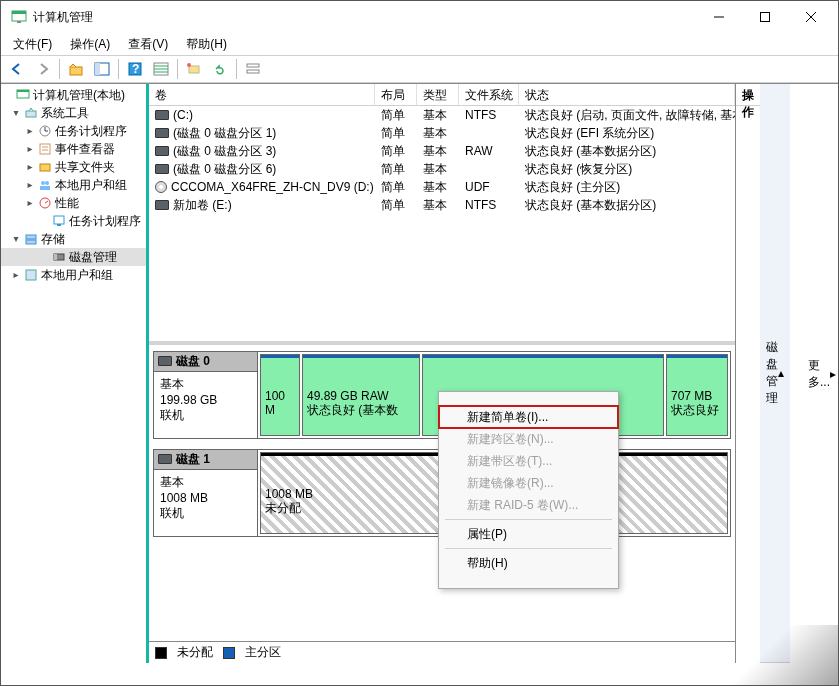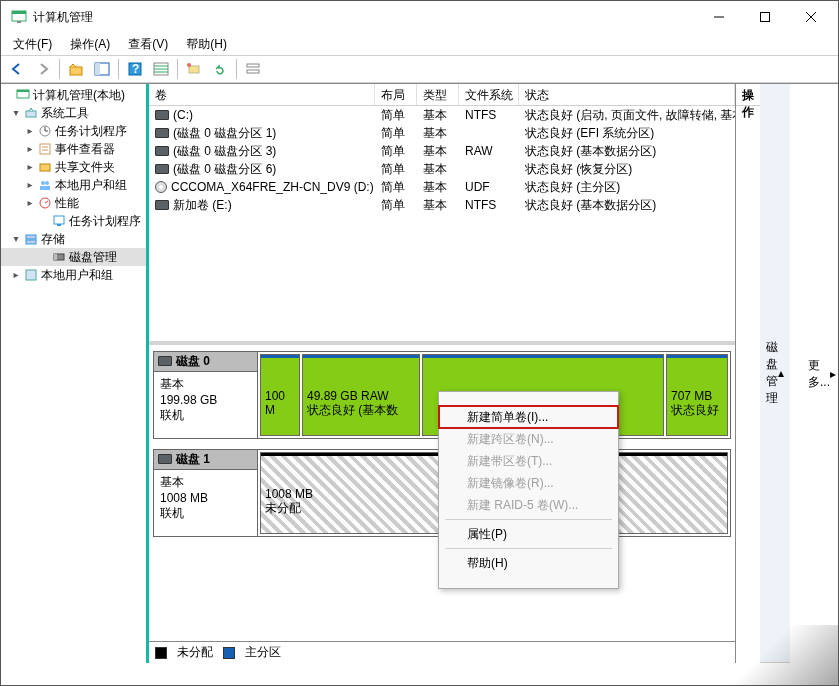--- a/index.html
+++ b/index.html
@@ -29,21 +29,21 @@
 .lr{padding:1px 6px;overflow:hidden;white-space:nowrap}
 .lr.c0{width:226px;display:flex;align-items:center;gap:4px}
 .lr.c1{width:42px}.lr.c2{width:42px}.lr.c3{width:60px}.lr.c4{flex:1}
 .diskicon{width:14px;height:10px;background:#5a6268;border:1px solid #333;border-radius:1px;flex:0 0 auto}
 .cdicon{width:12px;height:12px;border:1px solid #555;border-radius:50%;background:radial-gradient(circle,#fff 0 25%,#ddd 28% 100%);flex:0 0 auto}
 .diskpane{flex:1;padding:6px 4px 4px 4px;overflow:hidden;position:relative}
 .diskblock{display:flex;margin-bottom:10px;height:88px;border:1px solid #666}
 .diskinfo{width:104px;background:#fff;border-right:1px solid #666;padding:4px 4px 4px 6px;display:flex;flex-direction:column}
 .diskinfo .dhead{background:#bcbcbc;margin:-4px -4px 4px -6px;padding:2px 4px;display:flex;align-items:center;gap:4px;height:20px;border-bottom:1px solid #666}
 .vols{flex:1;display:flex;padding:2px;gap:2px}
-.vol{border:1px solid #666;background:#84cc16;padding:4px;font-size:11px;line-height:14px;overflow:hidden;position:relative}
+.vol{border:1px solid #666;background:#86efac;padding:4px;font-size:11px;line-height:14px;overflow:hidden;position:relative}
 .vol .bar{position:absolute;left:0;top:0;height:3px;background:#1560b3;width:100%}
 .vol.hatched{background:repeating-linear-gradient(45deg,#fff 0 4px,#ccc 4px 8px)}
 .vol.hatched .bar{background:#000}
 .legendbar{height:22px;border-top:1px solid #888;display:flex;align-items:center;gap:10px;padding:0 6px}
 .legswatch{width:12px;height:12px;border:1px solid #333}
 .actcol{width:102px;display:flex;flex-direction:row}
 .acthead{background:#fff;border-bottom:1px solid #d0d0d0;height:22px;padding:3px 6px;font-weight:bold}
 .actgroup{background:#eef3fa;padding:3px 6px;display:flex;align-items:center;justify-content:space-between;border-bottom:1px solid #d0d0d0}
 .actitem{padding:4px 6px 4px 18px;display:flex;align-items:center;justify-content:space-between}
 .contextmenu{position:absolute;left:437px;top:390px;width:181px;background:#f8f8f8;border:1px solid #aaa;box-shadow:2px 2px 6px rgba(0,0,0,.25);padding:14px 0;z-index:50}

